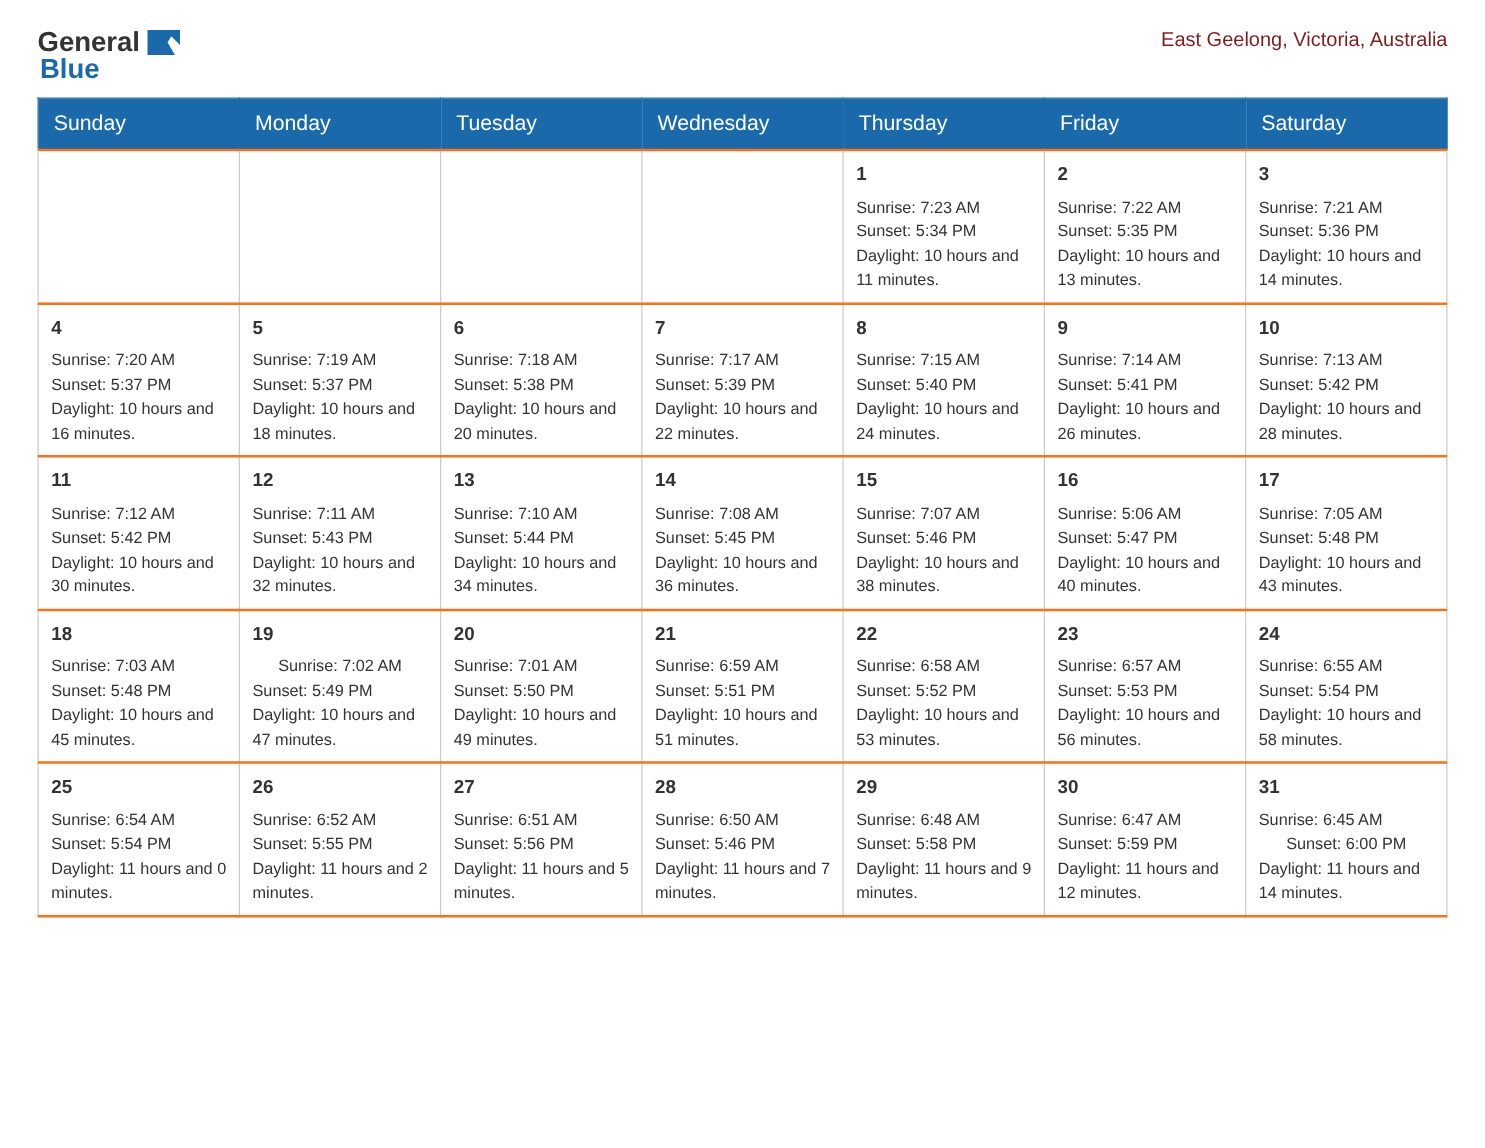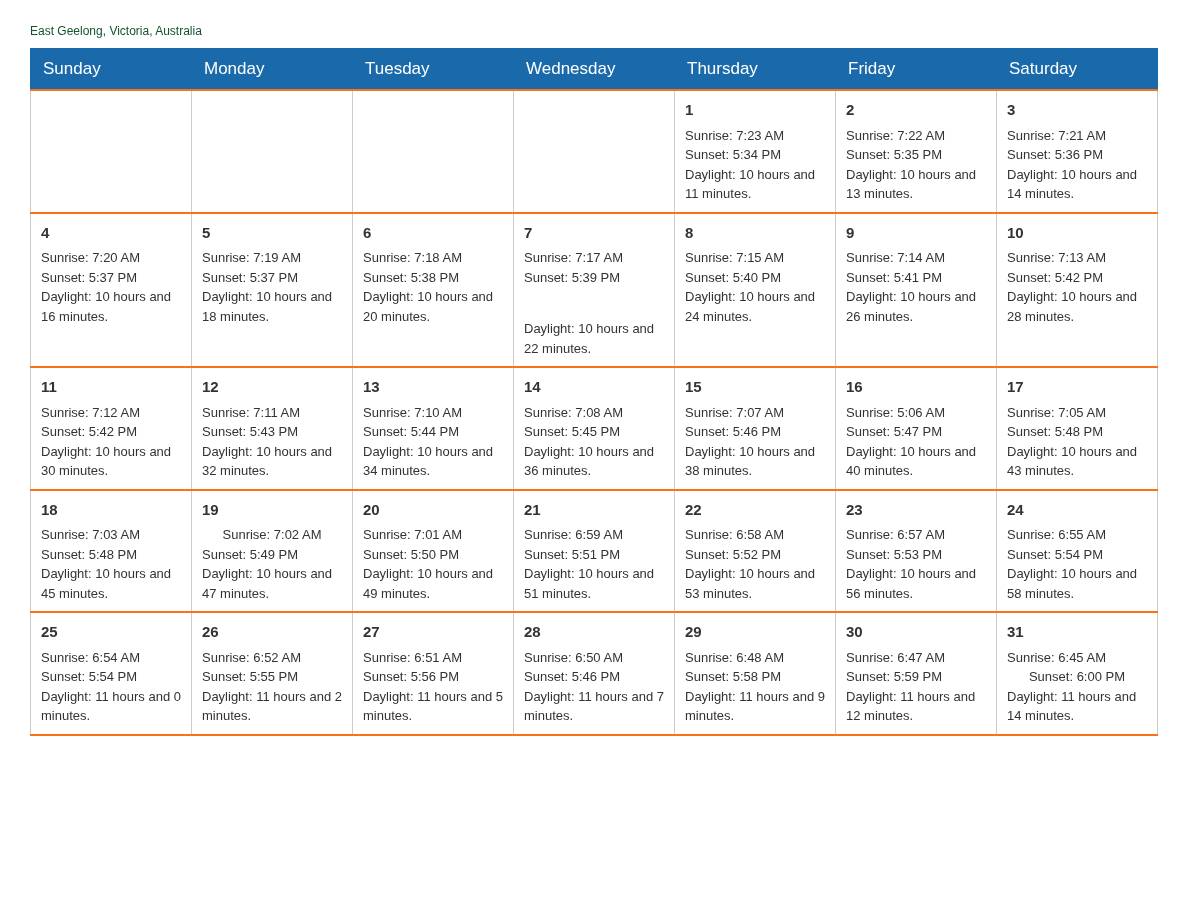--- a/index.html
+++ b/index.html
@@ -34,22 +34,22 @@
     .title-section {
       text-align: right;
     }
     .month-title {
       font-size: 52px;
       font-weight: 300;
       color: #222;
       line-height: 1.1;
     }
     .location-title {
-      font-size: 12px;
-      color: #14532d;
+      font-size: 16px;
+      color: #7f1d1d;
       margin-top: 4px;
     }
     .calendar {
       width: 100%;
       border-collapse: collapse;
       margin-top: 10px;
     }
     .calendar th {
       background-color: #1a6aab;
       color: #fff;
@@ -79,20 +79,32 @@
       margin-bottom: 4px;
     }
     .empty-cell {
       background: #fff;
     }
   </style>
 </head>
 <body>
 
 <div class="header">
+  <div class="logo">
+    <div style="display:flex;flex-direction:column;align-items:flex-start;">
+      <div style="display:flex;align-items:center;gap:2px;">
+        <span class="logo-text-general">General</span>
+        <svg width="30" height="28" viewBox="0 0 30 28">
+          <polygon points="4,4 26,4 20,14 26,24 4,24" fill="#1a6aab"></polygon>
+          <polygon points="18,4 30,4 30,16" fill="#1a6aab"></polygon>
+        </svg>
+      </div>
+      <span class="logo-text-blue" style="margin-top:-6px; margin-left:2px;">Blue</span>
+    </div>
+  </div>
   <div class="title-section">
     <div class="location-title">East Geelong, Victoria, Australia</div>
   </div>
 </div>
 
 <table class="calendar">
   <thead>
     <tr>
       <th>Sunday</th>
       <th>Monday</th>
@@ -144,21 +156,21 @@
         <td>
           <span class="day-number">6</span>
           <span style="display: block;">Sunrise: 7:18 AM</span>
           <span style="display: block;">Sunset: 5:38 PM</span>
           <span style="display: block;">Daylight: 10 hours and 20 minutes.</span>
         </td>
         <td>
           <span class="day-number">7</span>
           <span style="display: block;">Sunrise: 7:17 AM</span>
           <span style="display: block;">Sunset: 5:39 PM</span>
-          <span style="display: block; margin-top: 32px;">Daylight: 10 hours and 22 minutes.</span>
+          <span style="display: block;">Daylight: 10 hours and 22 minutes.</span>
         </td>
         <td>
           <span class="day-number">8</span>
           <span style="display: block;">Sunrise: 7:15 AM</span>
           <span style="display: block;">Sunset: 5:40 PM</span>
           <span style="display: block;">Daylight: 10 hours and 24 minutes.</span>
         </td>
         <td>
           <span class="day-number">9</span>
           <span style="display: block;">Sunrise: 7:14 AM</span>

